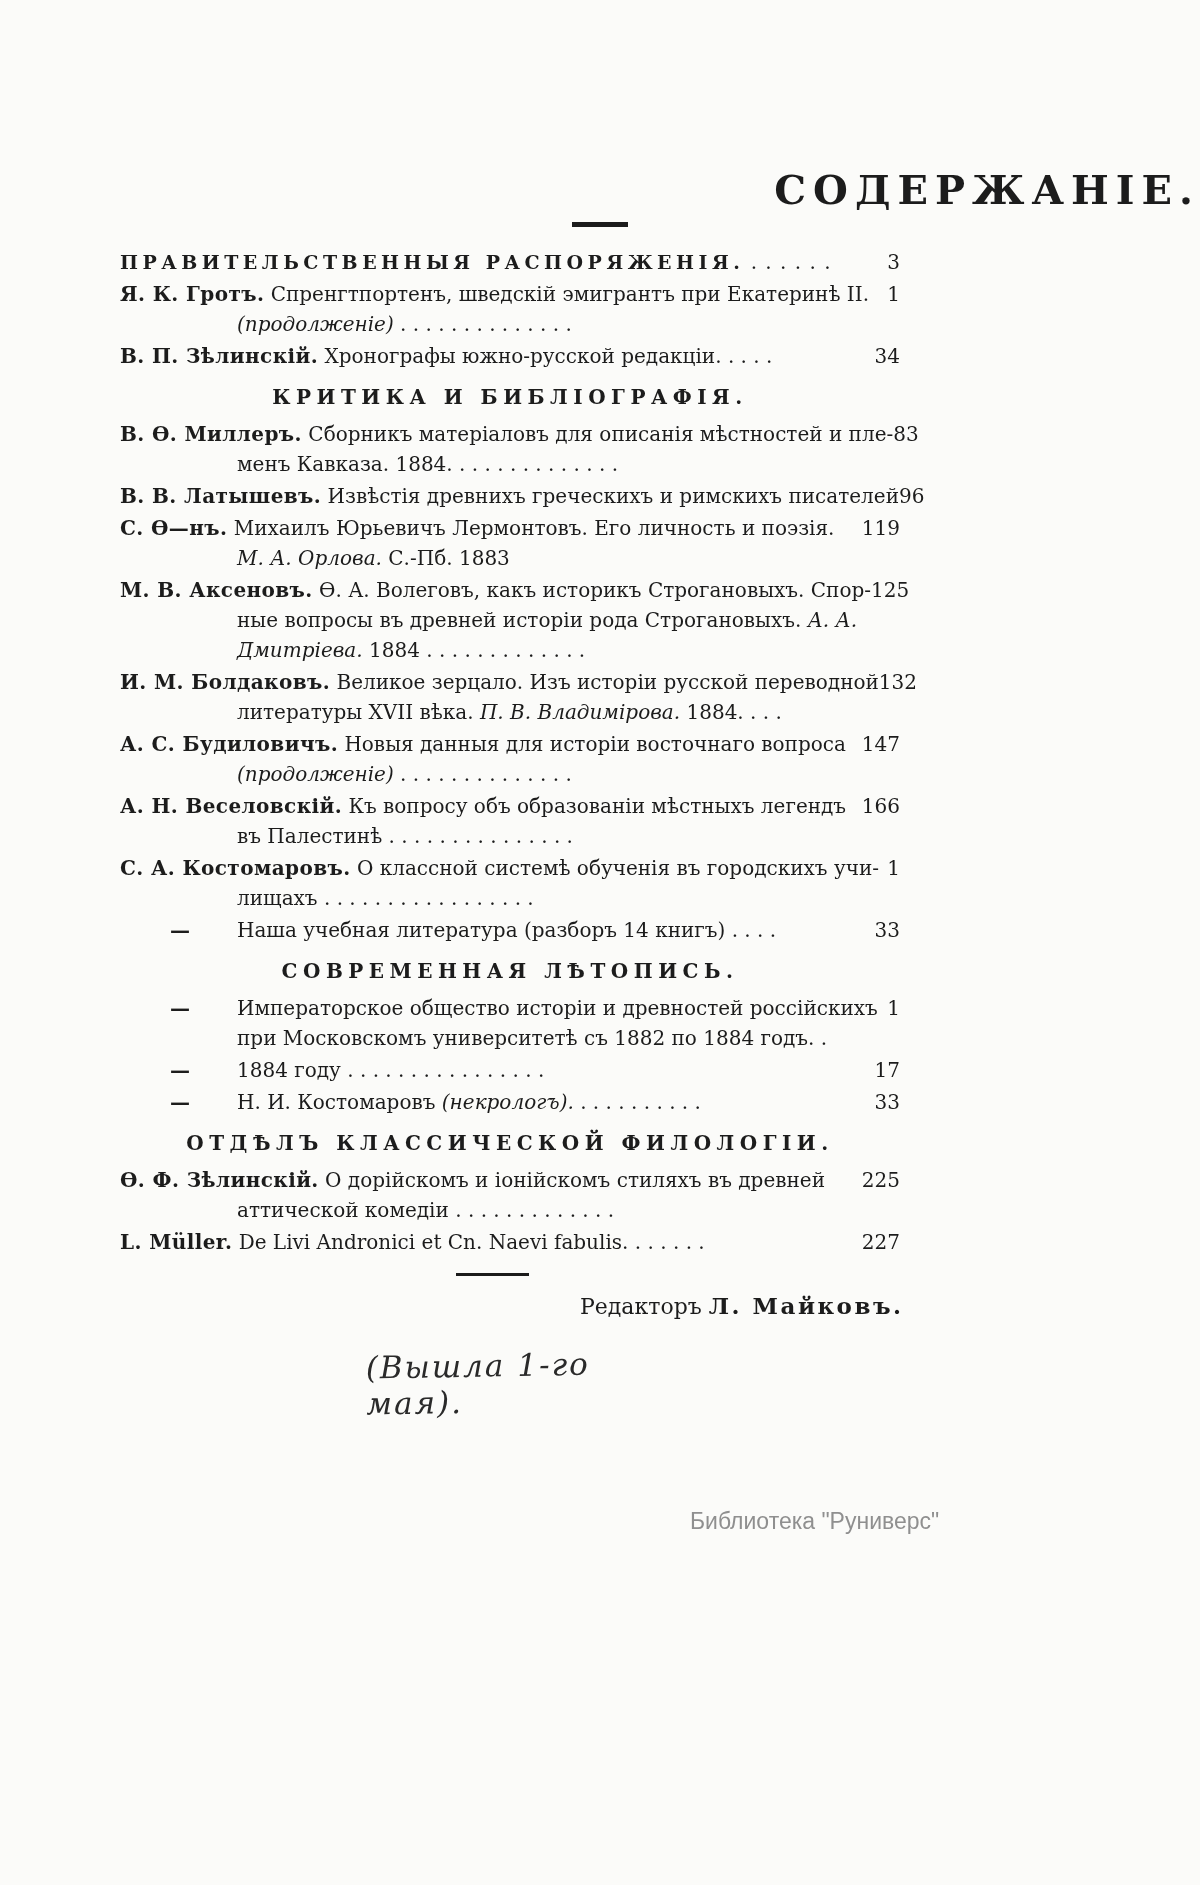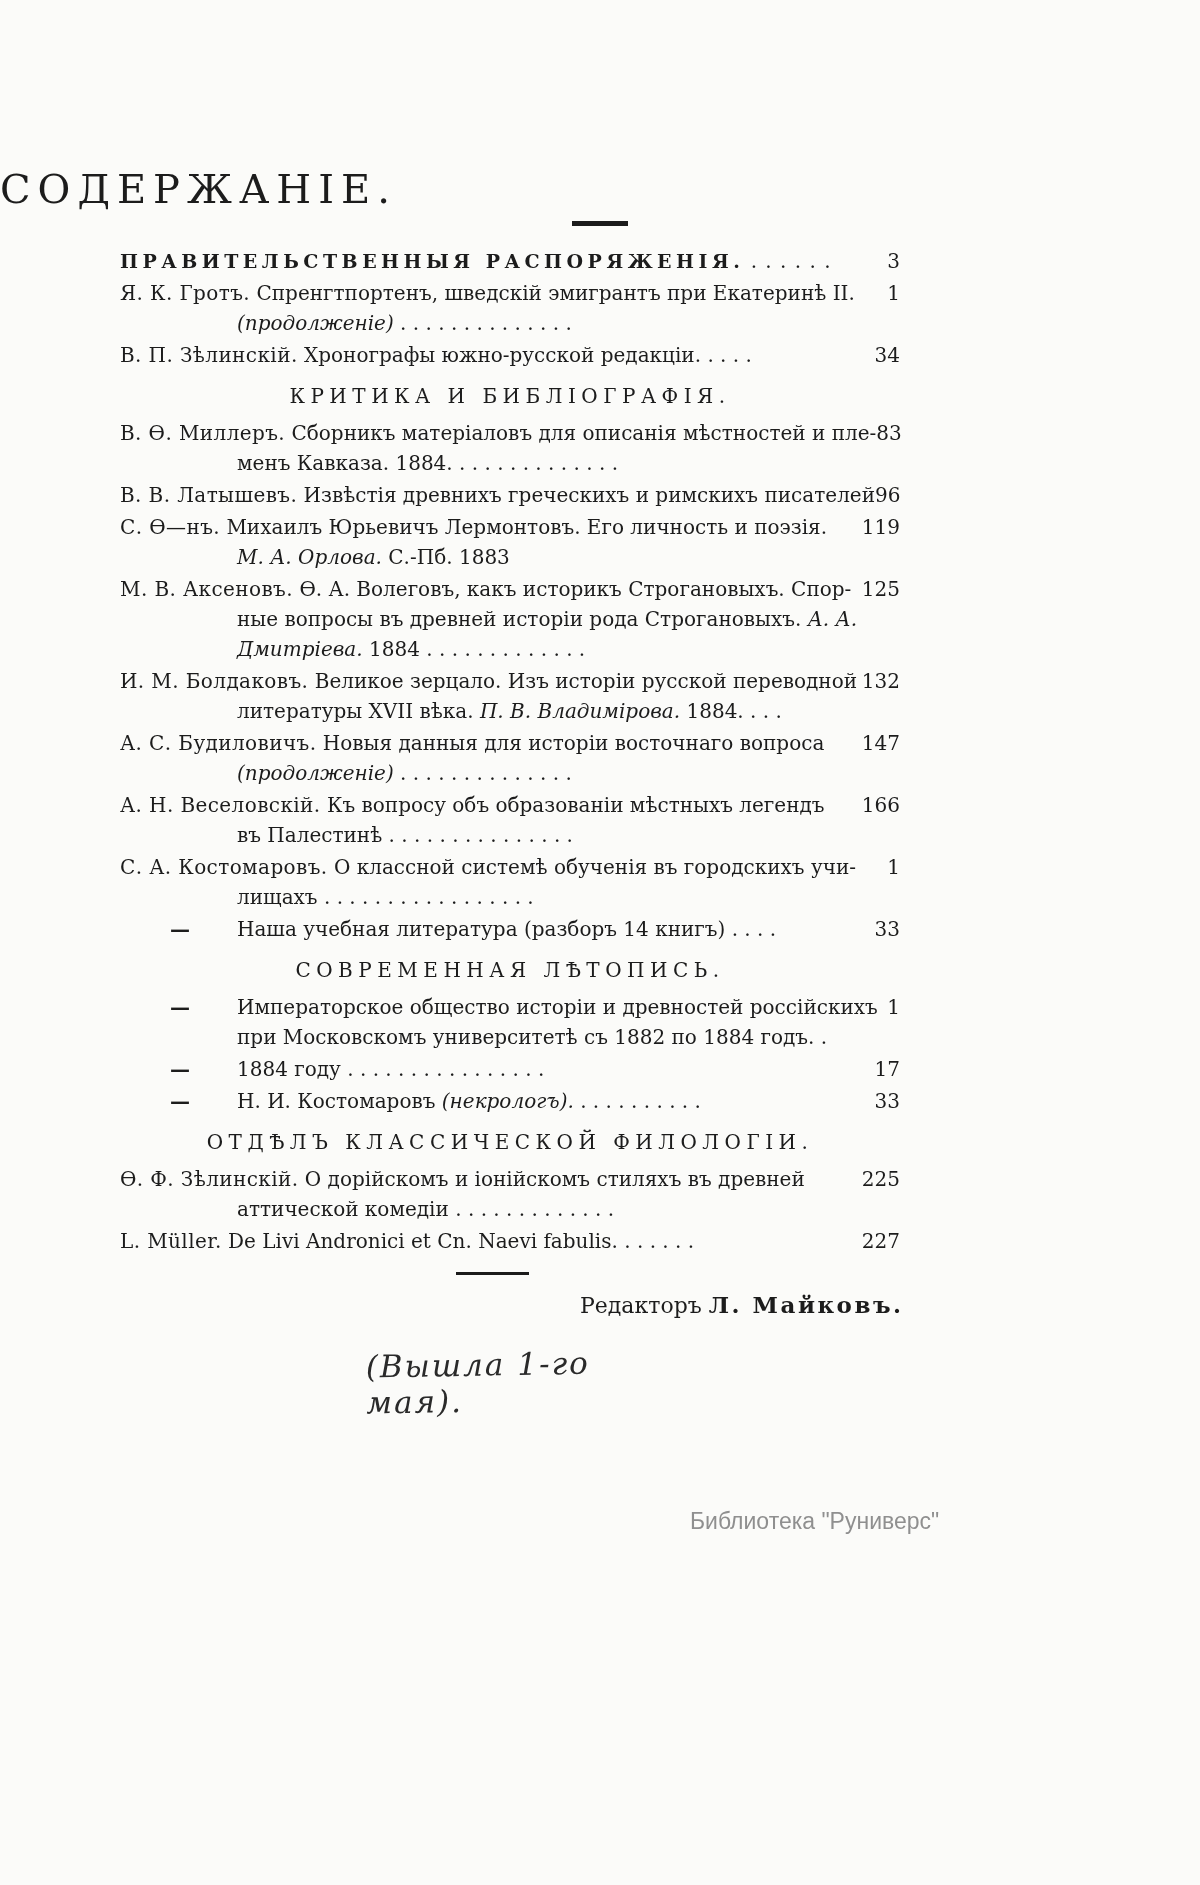--- a/index.html
+++ b/index.html
@@ -3,37 +3,37 @@
 <meta charset="utf-8">
 <style>
   * { margin:0; padding:0; box-sizing:border-box; }
   html,body { width:1200px; background:#f1f1ef; }
   body { font-family:"DejaVu Serif", serif; color:#1c1c1c; }
   .page {
     position:relative; width:1200px; height:1885px;
     background:#fbfbf9; overflow:hidden;
   }
   .title {
-    padding-top:166px; text-align:left;
-    font-size:40px; font-weight:normal; letter-spacing:7px;
+    padding-top:166px; text-align:right;
+    font-size:40px; font-weight:bold; letter-spacing:7px;
   }
   .title-rule { width:56px; height:5px; background:#1b1b1b; margin:9px auto 0; }
   .toc { margin:20px 0 0 120px; width:780px; }
   .section-heading {
-    text-align:center; font-size:20px; font-weight:normal;
+    text-align:center; font-size:20px; font-weight:bold;
     letter-spacing:5.5px; margin:14px 0 10px 0; line-height:24px;
     white-space:nowrap;
   }
   .entry { display:flex; align-items:flex-start; margin-bottom:2px; }
   .entry-text { flex:1; position:relative; }
   .line { font-size:20px; line-height:30px; white-space:nowrap; }
   .line.cont { padding-left:117px; }
   .entry.dash .line.first { padding-left:117px; }
   .dash-mark { position:absolute; left:50px; top:0; font-weight:bold; }
-  .author { font-weight:normal; letter-spacing:0.4px; }
+  .author { font-weight:bold; letter-spacing:0.4px; }
   .ital { font-style:italic; }
   .caps-text { font-weight:bold; font-size:19px; letter-spacing:4.5px; }
   .dots { letter-spacing:1px; }
   .pagenum { width:48px; text-align:right; font-size:20px; line-height:30px; }
   .footer-rule { width:73px; height:3px; background:#1b1b1b; margin:16px 0 0 456px; }
   .editor-line { margin:16px 0 0 580px; font-size:22px; }
   .editor-name { font-weight:bold; letter-spacing:2.5px; font-size:23px;margin-top:12px; }
   .handwritten {
     margin:28px 0 0 366px; font-size:31px; font-style:italic;
     letter-spacing:2px; color:#2a2a2a; transform:rotate(-1deg);

